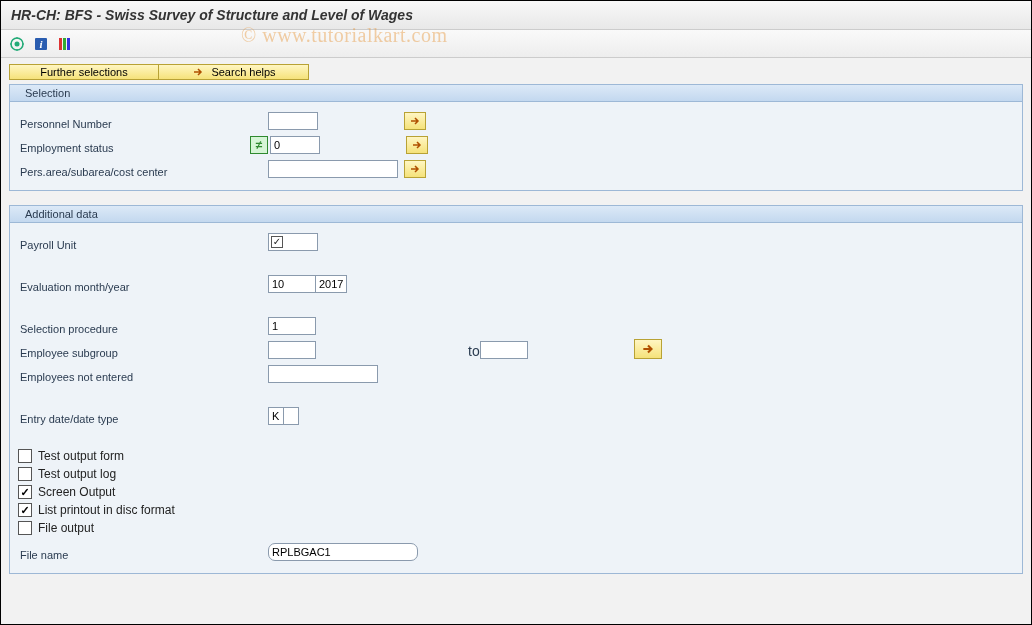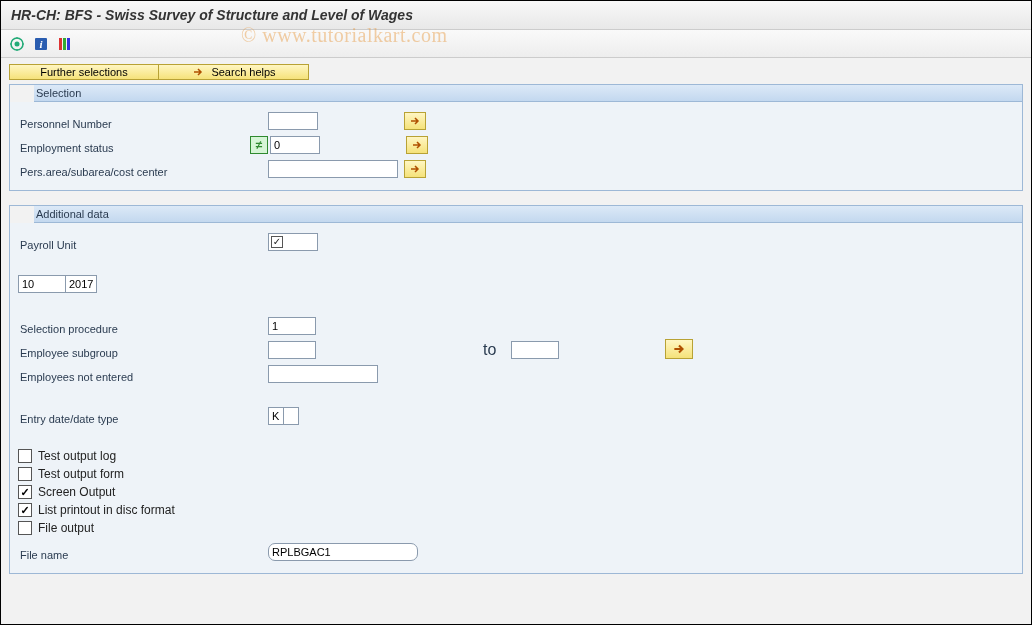--- a/index.html
+++ b/index.html
@@ -68,24 +68,23 @@
   .sap-btn .arrow-icon {
     width:14px;height:14px;display:inline-flex;align-items:center;justify-content:center;
   }
   .panel {
     border: 1px solid #9db8d6;
     margin-bottom: 14px;
   }
   .panel-header {
     background: linear-gradient(#dce9f7, #c3d8ef);
     border-bottom: 1px solid #9db8d6;
-    padding: 2px 2px;
+    padding: 2px 15px;
     font-size: 11px;
     color: #2a3b50;
-    margin-left: 24px;
   }
   .panel-body {
     background: #eef3f8;
     padding: 6px 8px 10px;
   }
   .row {
     display: flex;
     align-items: flex-end;
     min-height: 22px;
     margin-bottom: 2px;
@@ -141,21 +140,21 @@
   .sap-cb {
     width: 14px; height: 14px;
     border: 1px solid #555;
     background: #fff;
     display: inline-flex; align-items:center; justify-content:center;
     font-size: 11px;
     cursor: pointer;
   }
   .sap-cb.checked::after { content: "✓"; color:#000; font-weight:bold; line-height:1;}
   .spacer-col { width: 140px; display:inline-block; }
-  .to-lbl { font-size:16px; color:#2a3b50; margin: 0 15px; padding-left: 12px; }
+  .to-lbl { font-size:14px; color:#2a3b50; margin: 0 0; padding-left: 12px; }
 </style>
 </head>
 <body>
 
 <div class="title-bar">HR-CH: BFS - Swiss Survey of Structure and Level of Wages</div>
 
 <div class="toolbar">
   <span class="tb-icon">
     <svg width="16" height="16" viewBox="0 0 16 16">
         <circle cx="8" cy="8" r="6" fill="none" stroke="#2a7" stroke-width="1.5"></circle>
@@ -239,20 +238,21 @@
         <div class="lbl">Payroll Unit</div>
         <span style="position:relative;display:inline-flex;align-items:center;">
           <input class="sap-input w50" value="" style="">
           <span class="check-sm" style="position:absolute;left:3px;">✓</span>
         </span>
       </div>
 
       <div class="gap-lg"></div>
 
       <div class="row">
+        <div class="lbl">Evaluation month/year</div>
         <input class="sap-input w24" value="10" style="">
         <input class="sap-input w32" style="margin-left: -1px;" value="2017">
       </div>
 
       <div class="gap-lg"></div>
 
       <div class="row">
         <div class="lbl">Selection procedure</div>
         <input class="sap-input w24" value="1" style="">
       </div>
@@ -281,25 +281,25 @@
       <div class="row">
         <div class="lbl">Entry date/date type</div>
         <input class="sap-input w16" value="K" style="">
         <input class="sap-input w16" style="margin-left: -1px;" value="">
       </div>
 
       <div class="gap-lg"></div>
 
       <div class="cb-row">
         <span class="sap-cb"></span>
+        <span>Test output form</span>
+      </div>
+      <div class="cb-row">
+        <span class="sap-cb"></span>
         <span>Test output log</span>
-      </div>
-      <div class="cb-row">
-        <span class="sap-cb"></span>
-        <span>Test output form</span>
       </div>
       <div class="cb-row">
         <span class="sap-cb checked"></span>
         <span>Screen Output</span>
       </div>
       <div class="cb-row">
         <span class="sap-cb checked"></span>
         <span>List printout in disc format</span>
       </div>
       <div class="cb-row">

